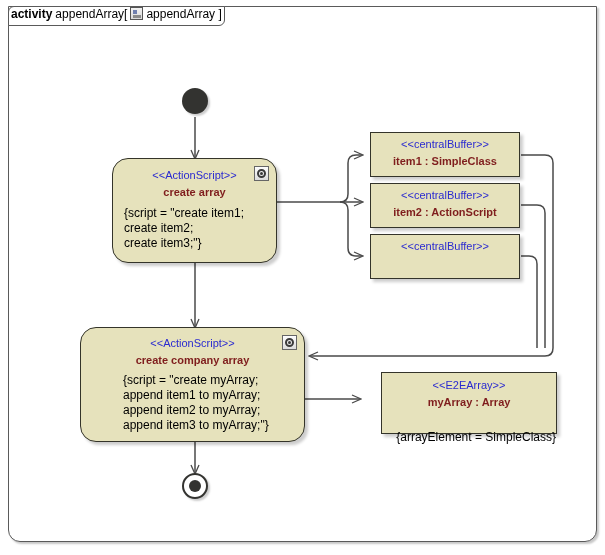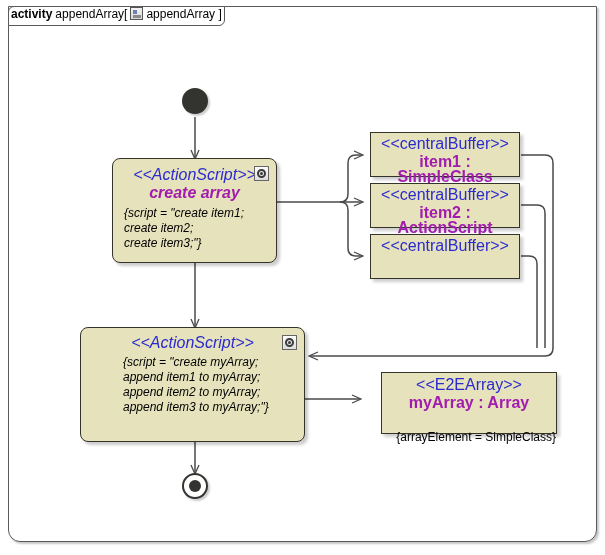--- a/index.html
+++ b/index.html
@@ -29,23 +29,23 @@
              background:#8a8a8a;}
 
   
   svg.wires{position:absolute;left:0;top:0;width:605px;height:555px;
             pointer-events:none;z-index:1;}
 
   
   .node{position:absolute;box-sizing:border-box;background:#e6e2bc;
         border:1px solid #34342a;z-index:3;
         box-shadow:3px 3px 3px rgba(0,0,0,0.20);}
-  .action{border-radius:8px;font-style:italic;}
-  .stereo{color:#2a2ad0;font-size:16px;text-align:center;line-height:14px;}
-  .namebold{color:#a21caf;font-size:16px;font-weight:bold;text-align:center;line-height:15px;}
+  .action{border-radius:16px;}
+  .stereo{color:#2a2ad0;font-size:11px;text-align:center;line-height:14px;}
+  .namebold{color:#7f1d1d;font-size:11px;font-weight:bold;text-align:center;line-height:15px;}
   .body-txt{color:#000;font-size:12px;line-height:15px;white-space:pre-line;}
 
   
   .gear{position:absolute;width:15px;height:15px;border:1px solid #666;
         background:linear-gradient(#fdfdfd,#dcdcdc);box-sizing:border-box;}
   .gear:before{content:"";position:absolute;left:2px;top:2px;width:9px;height:9px;
         border:2px solid #3a3a3a;border-radius:50%;box-sizing:border-box;}
   .gear:after{content:"";position:absolute;left:5px;top:5px;width:3px;height:3px;
         background:#3a3a3a;border-radius:50%;}
 
@@ -106,20 +106,21 @@
     <div class="stereo" style="margin-top:9px;">&lt;&lt;ActionScript&gt;&gt;</div>
     <div class="namebold" style="margin-top:3px;">create array</div>
     <div class="body-txt" style="margin:6px 0 0 11px;">{script = "create item1;
 create item2;
 create item3;"}</div>
   </div>
 
   <div class="node action" style="left:80px;top:327px;width:225px;height:115px;">
     <div class="gear" style="right:7px;top:7px;"></div>
     <div class="stereo" style="margin-top:8px;">&lt;&lt;ActionScript&gt;&gt;</div>
+    <div class="namebold" style="margin-top:3px;">create company array</div>
     <div class="body-txt" style="margin:5px 0 0 42px;">{script = "create myArray;
 append item1 to myArray;
 append item2 to myArray;
 append item3 to myArray;"}</div>
   </div>
 
   <div class="node" style="left:370px;top:132px;width:150px;height:45px;">
     <div class="stereo" style="margin-top:4px;">&lt;&lt;centralBuffer&gt;&gt;</div>
     <div class="namebold" style="margin-top:3px;">item1 : SimpleClass</div>
   </div>

